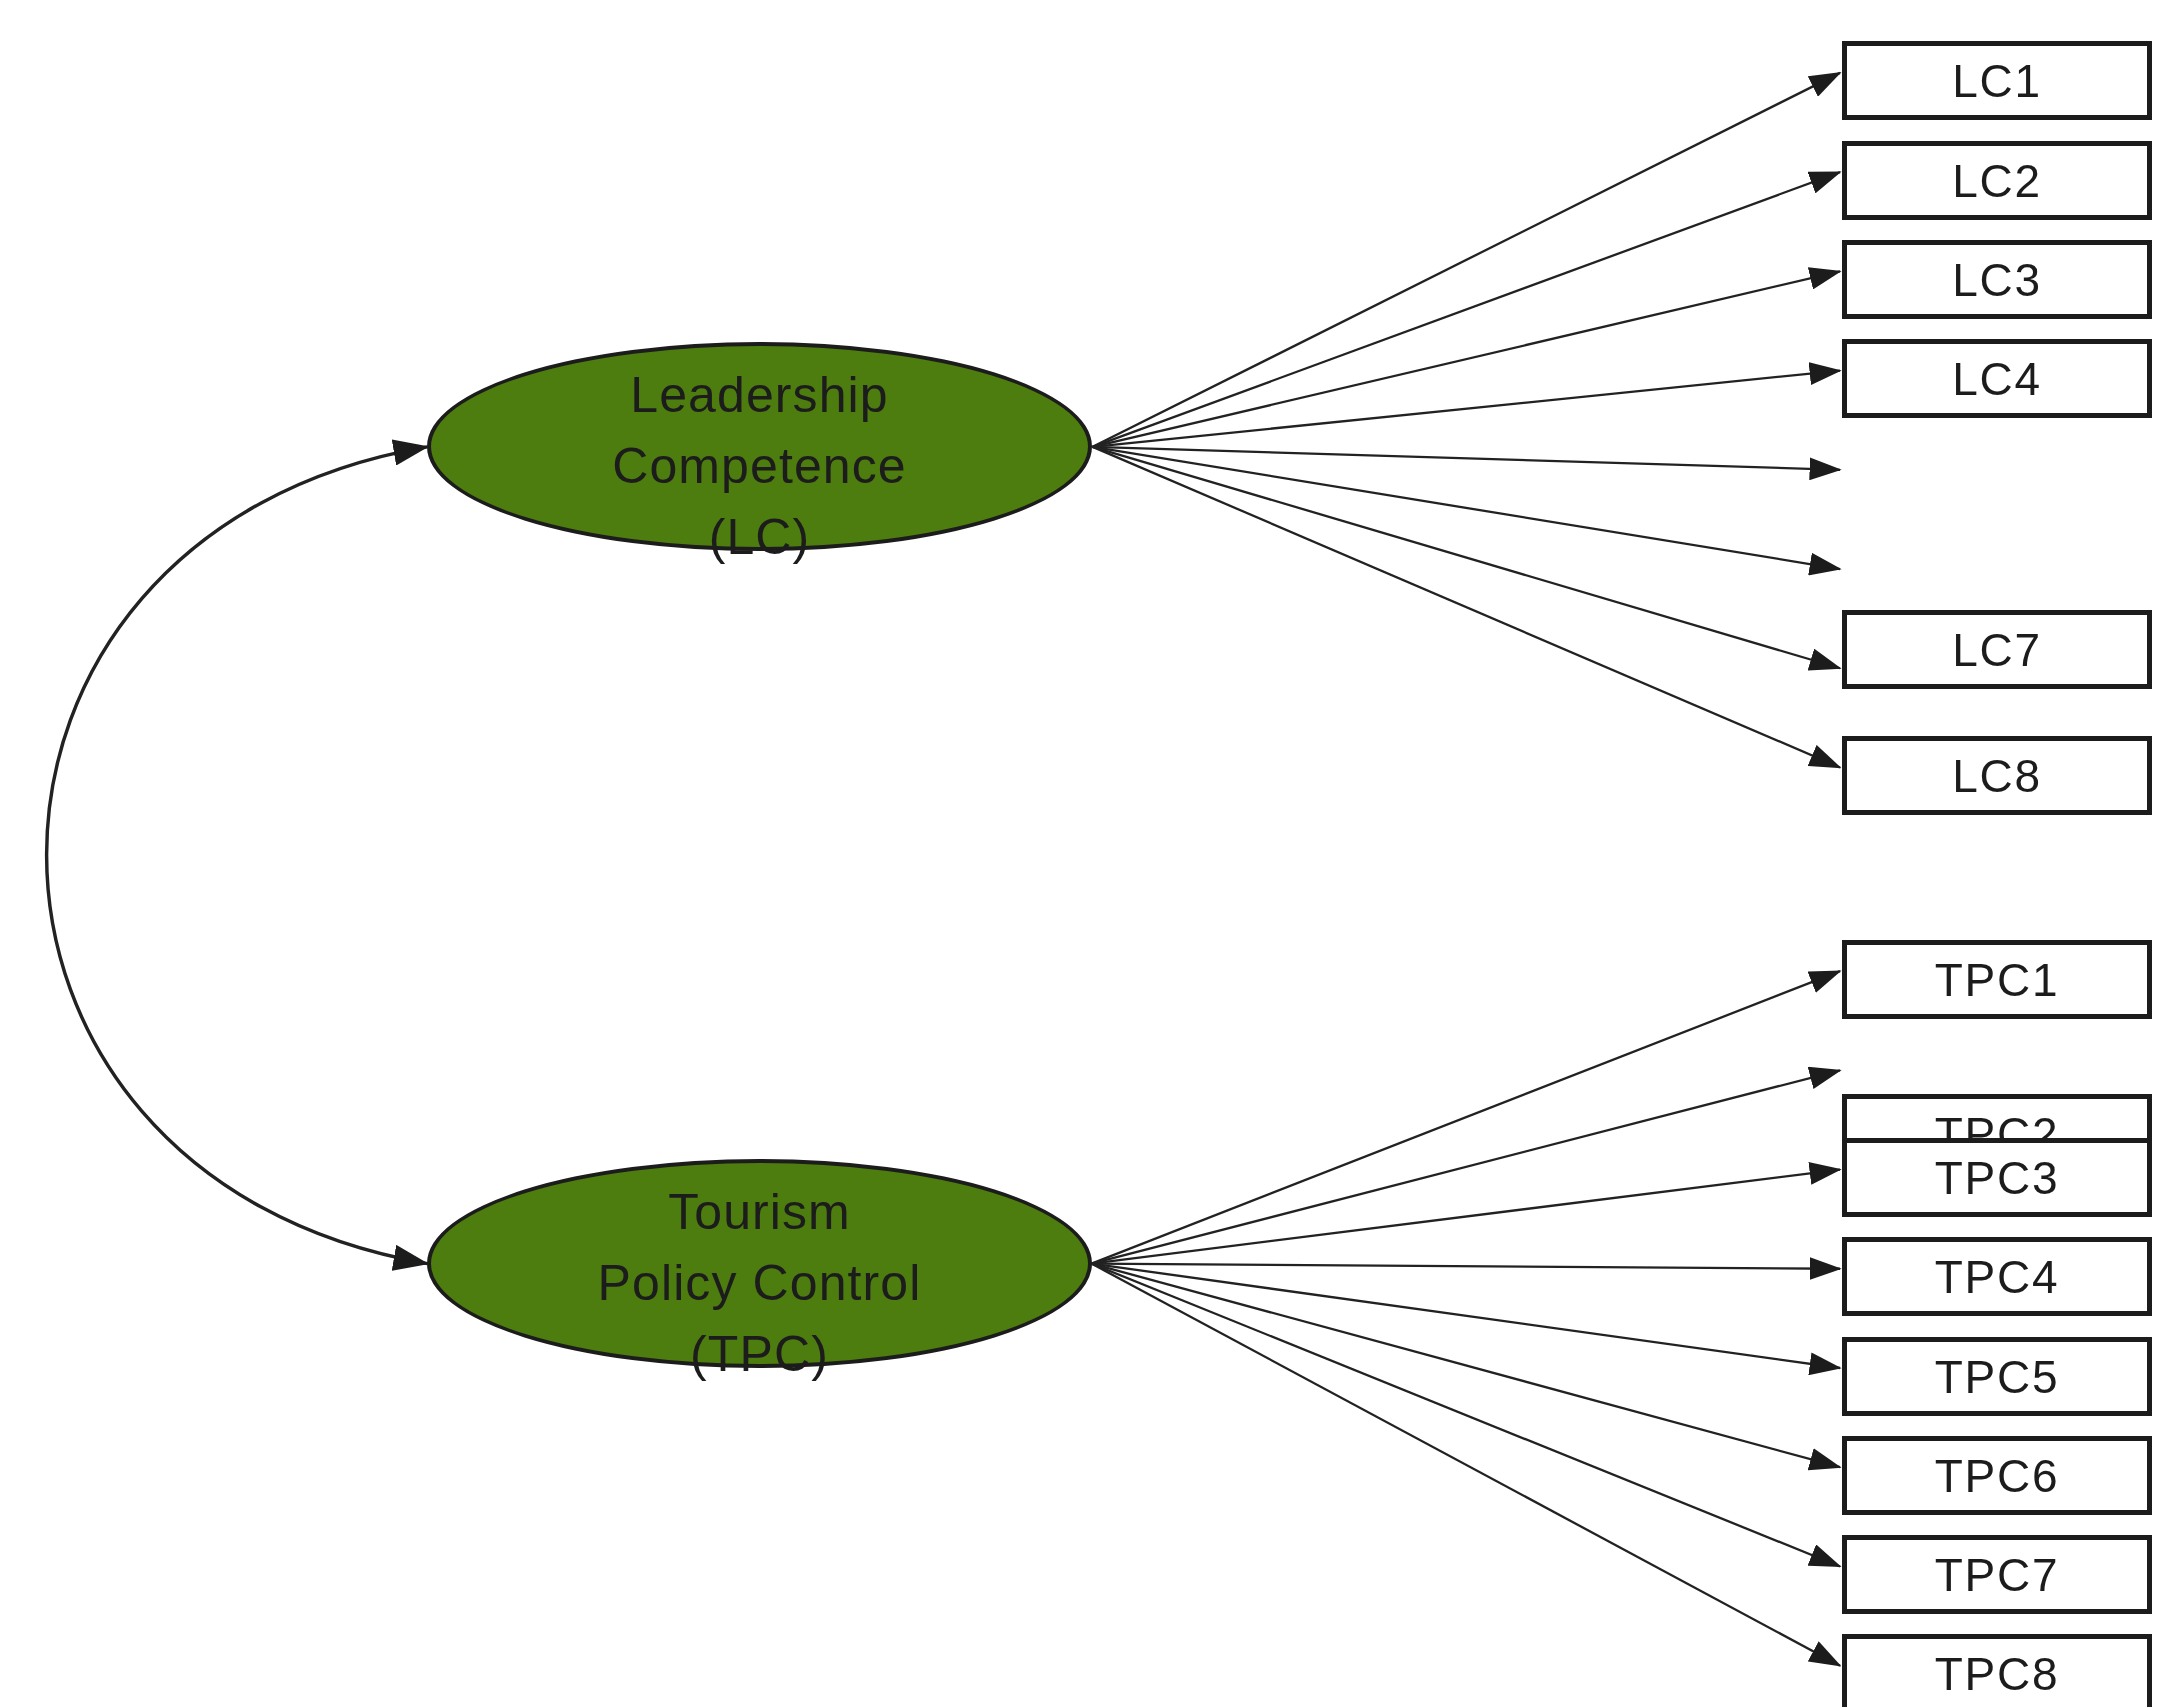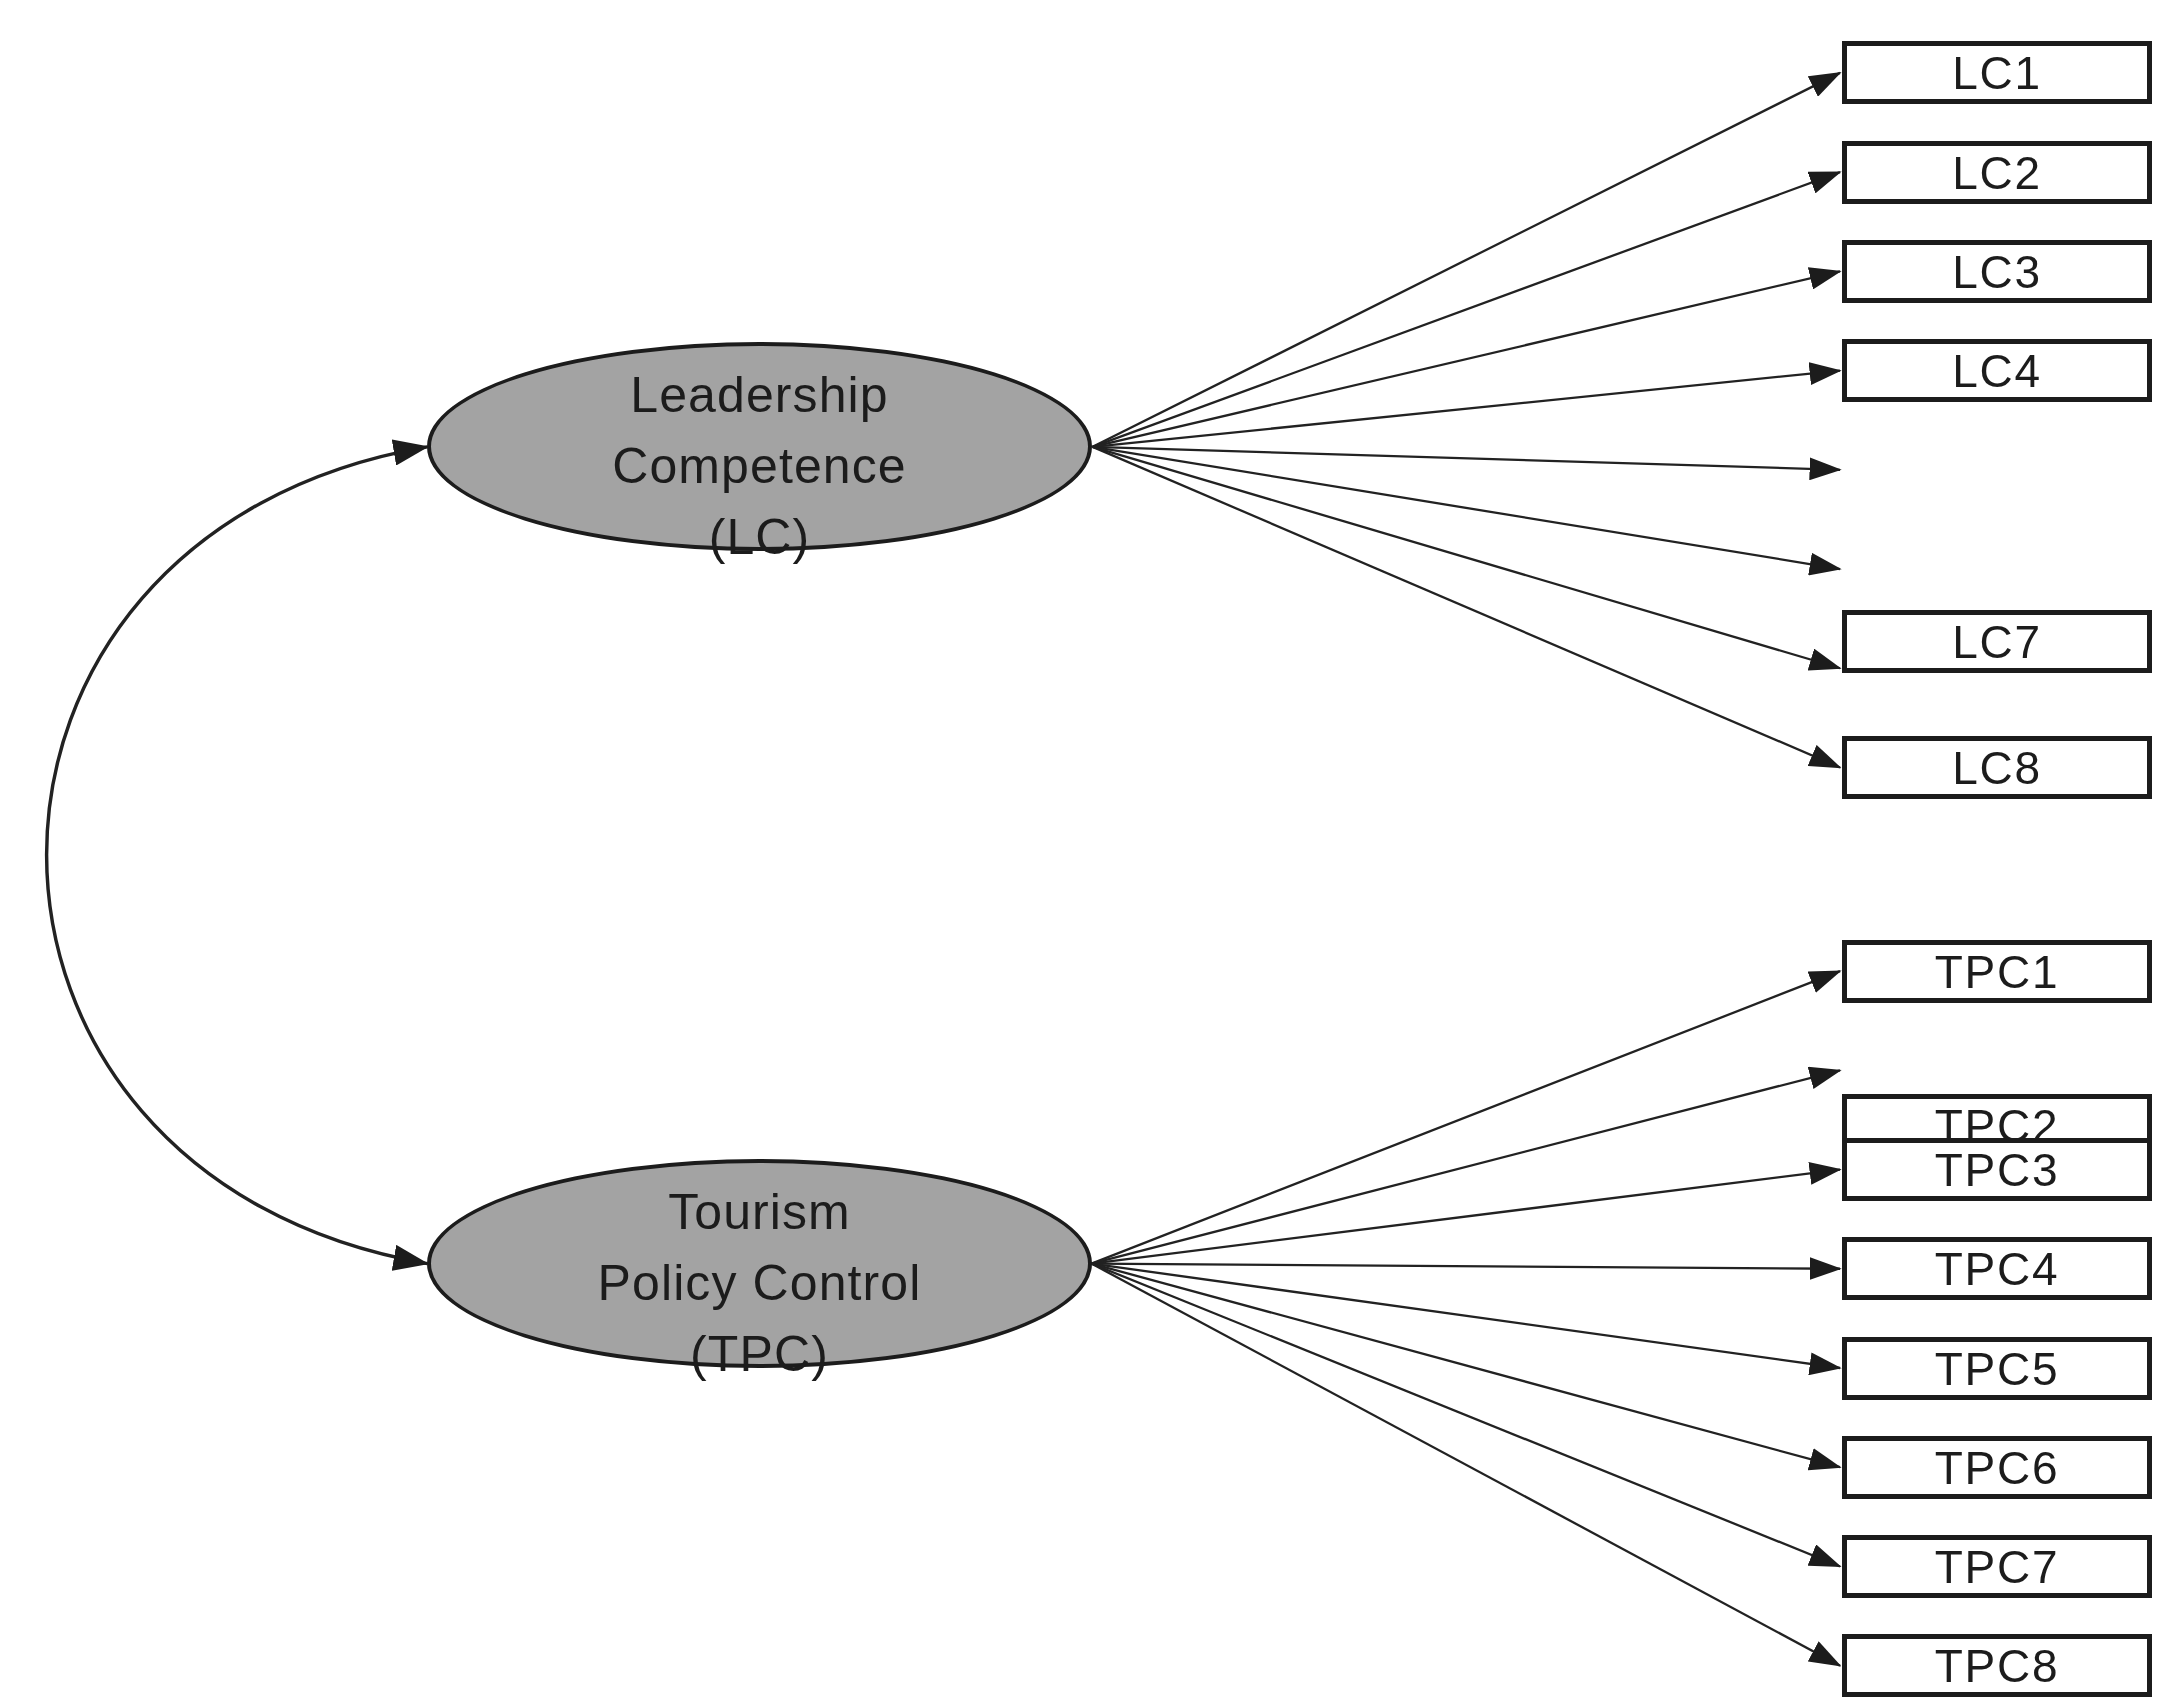--- a/index.html
+++ b/index.html
@@ -24,41 +24,41 @@
     display: block;
   }
   .latent {
     position: absolute;
     left: 427px;
     width: 665px;
     height: 209px;
     box-sizing: border-box;
     border: 4.6px solid #1c1c1c;
     border-radius: 50%;
-    background: #a3a3a3;
+    background: #4d7c0f;
     display: flex;
     align-items: center;
     justify-content: center;
     padding-top: 40px;
   }
   .latent.lc  { top: 342px; }
   .latent.tpc { top: 1159px; }
   .latent-label {
     white-space: pre-line;
     text-align: center;
     font-size: 50px;
     line-height: 1.42;
     letter-spacing: 1.1px;
     color: #1c1c1c;
   }
   .indicator {
     position: absolute;
     left: 1842px;
     width: 310px;
-    height: 63px;
+    height: 79px;
     box-sizing: border-box;
     border: 5.2px solid #1c1c1c;
     background: #ffffff;
     display: flex;
     align-items: center;
     justify-content: center;
   }
   .indicator-label {
     font-size: 46px;
     letter-spacing: 1.7px;

